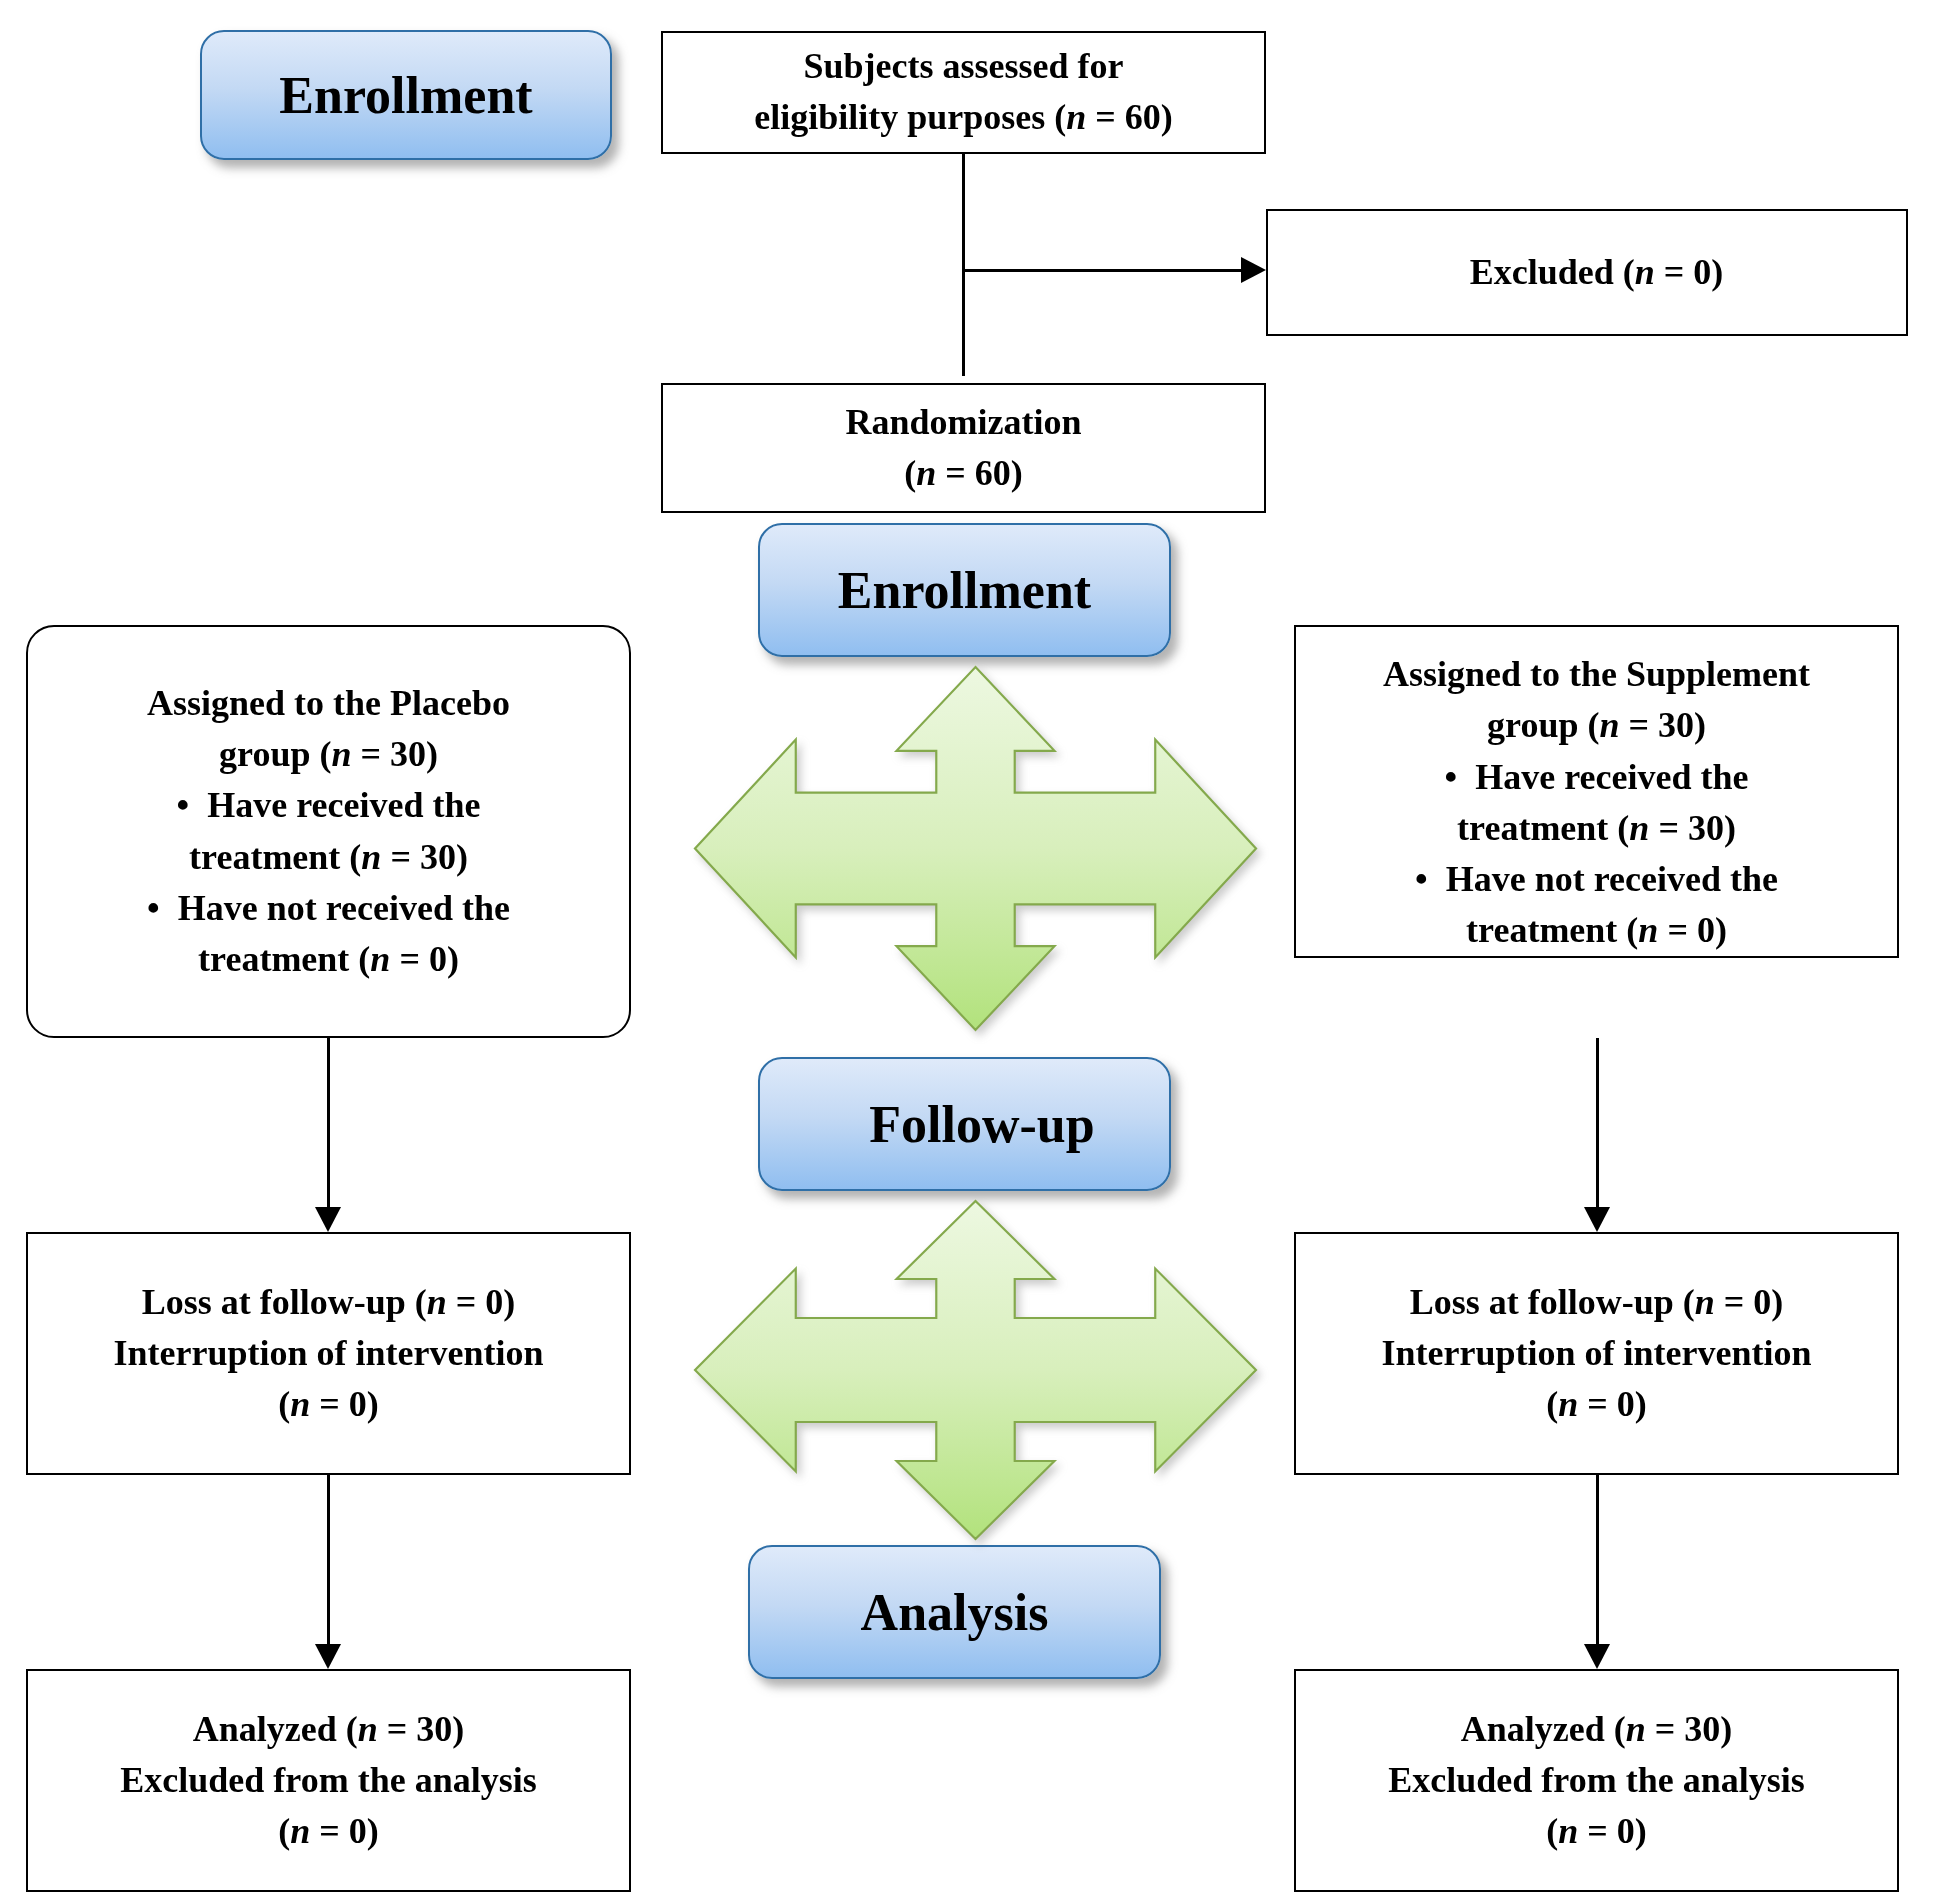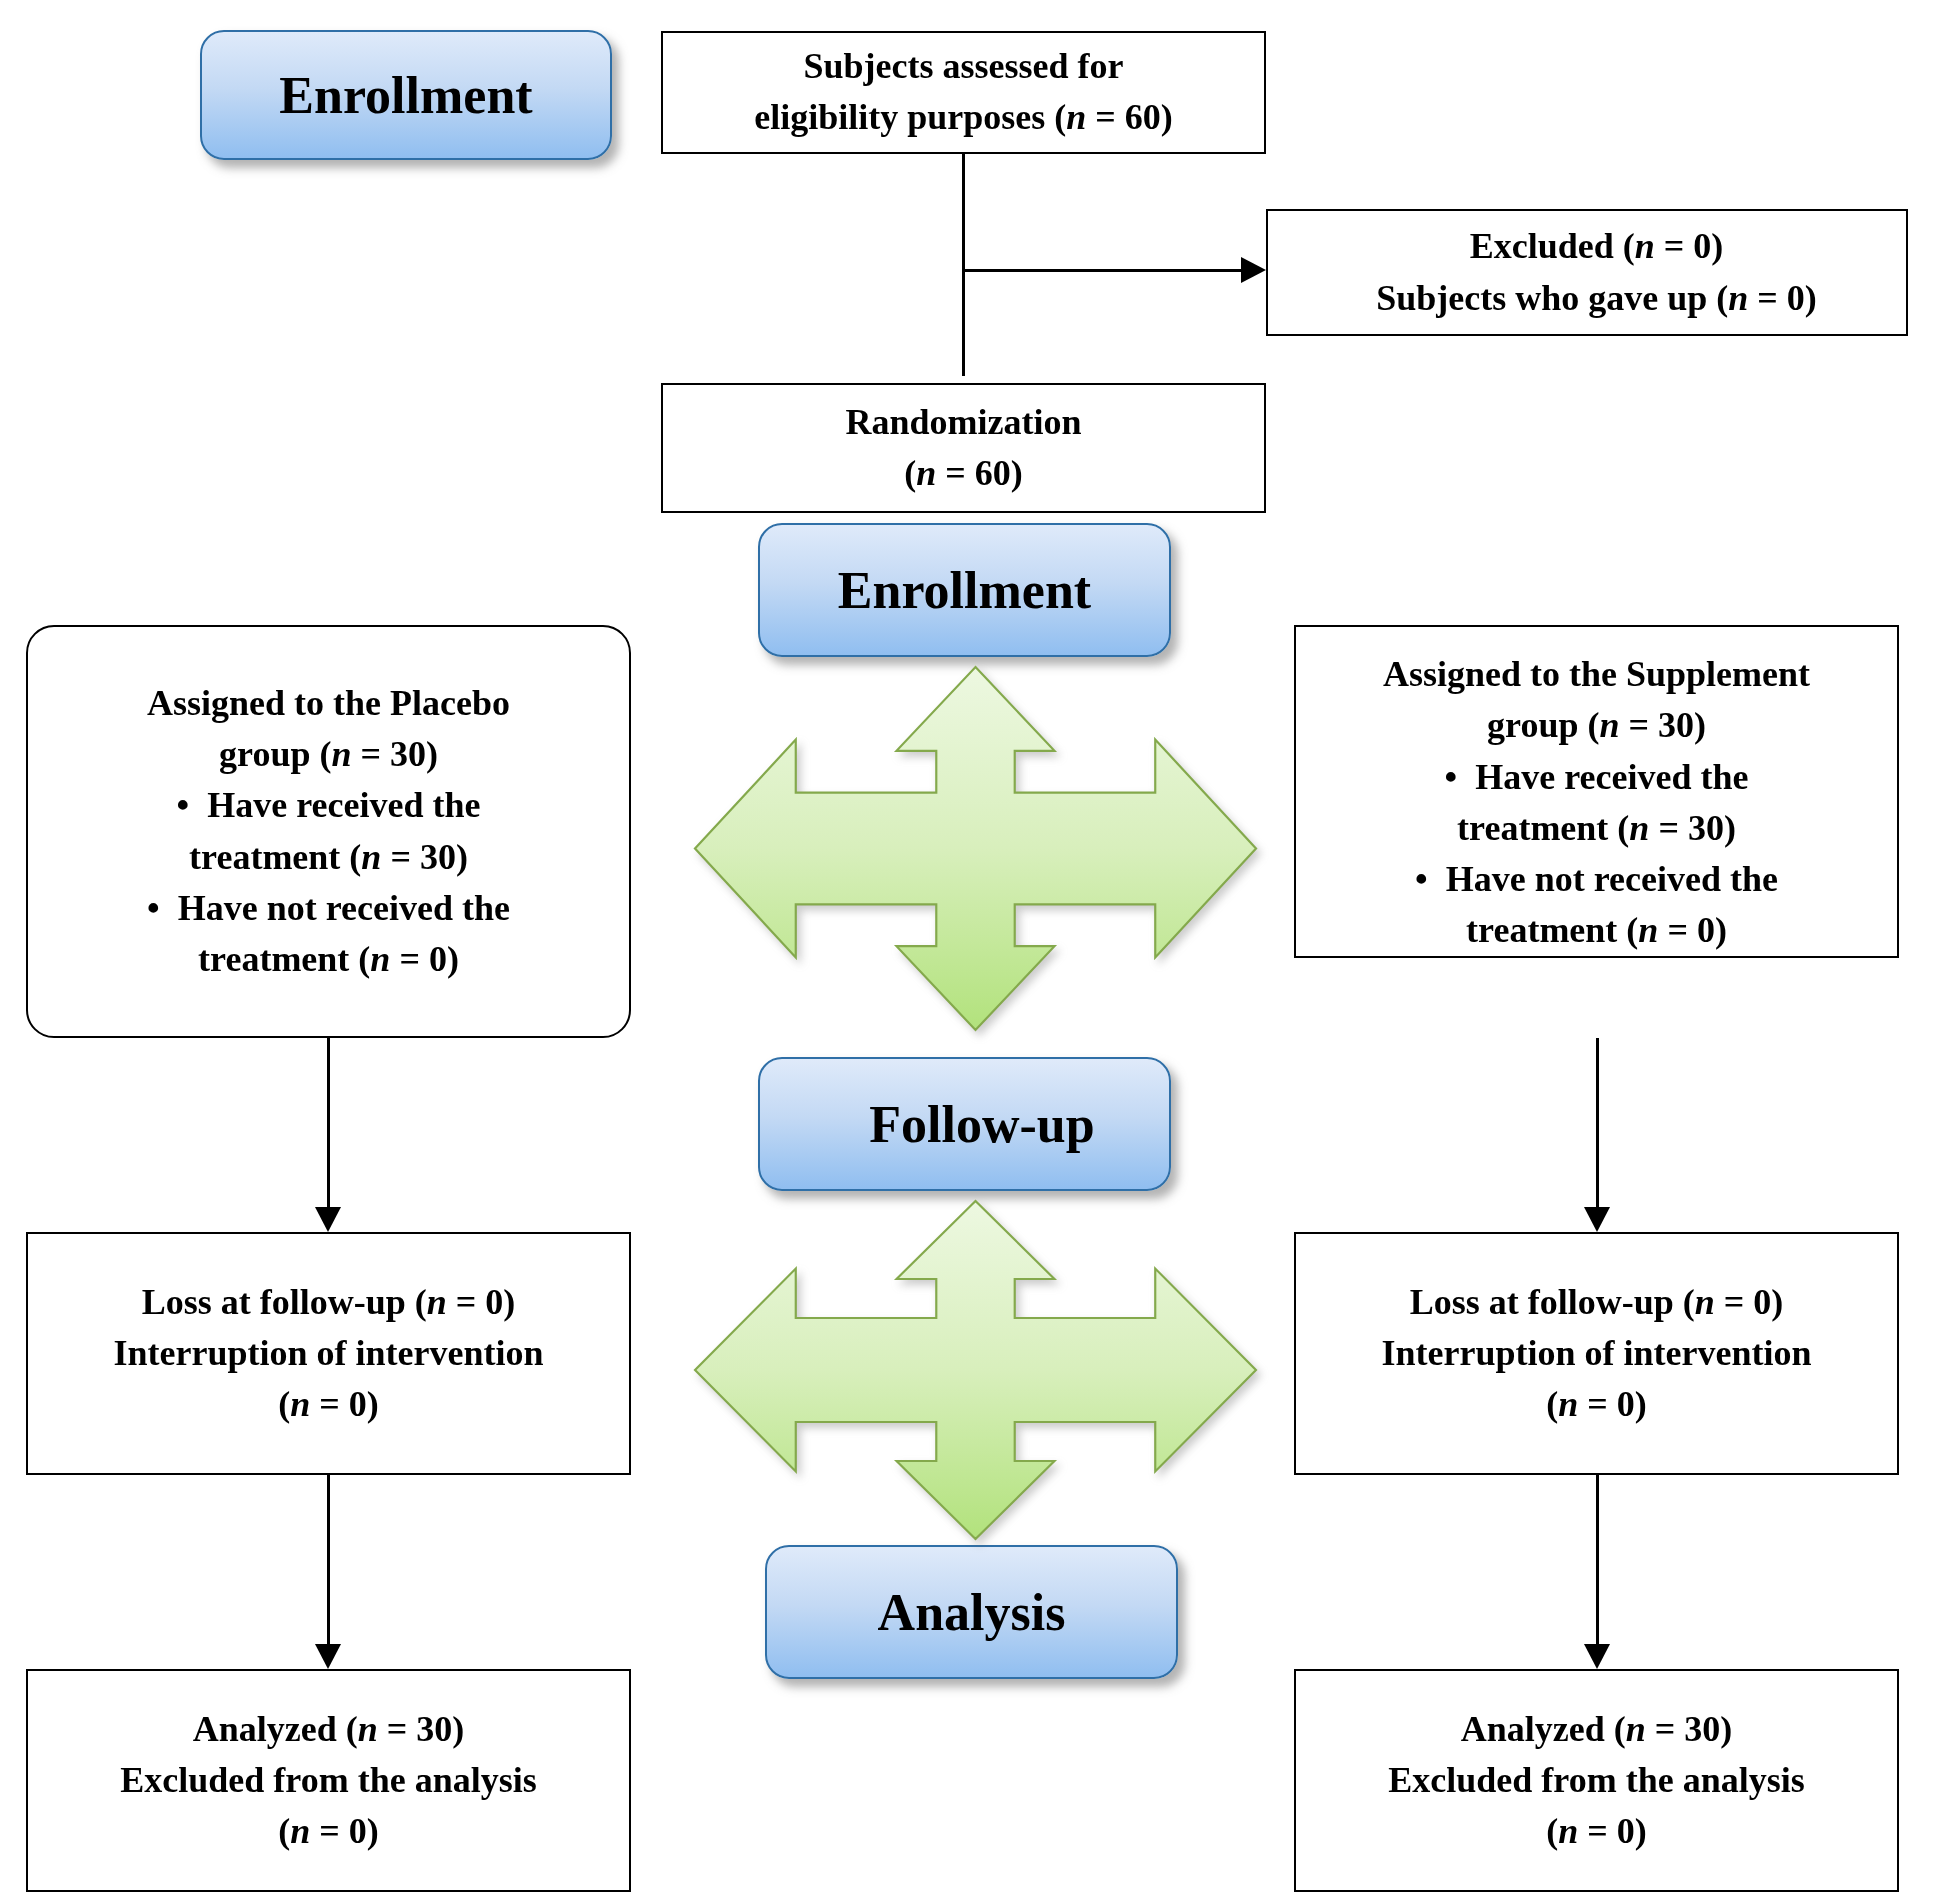--- a/index.html
+++ b/index.html
@@ -80,32 +80,31 @@
 
   <div class="stage" style="left:200px; top:30px; width:412px; height:130px;">
     <span>Enrollment</span>
   </div>
   <div class="stage" style="left:758px; top:523px; width:413px; height:134px;">
     <span>Enrollment</span>
   </div>
   <div class="stage" style="left:758px; top:1057px; width:413px; height:134px;padding-left:35px;">
     <span>Follow-up</span>
   </div>
-  <div class="stage" style="left:765px; top:1545px; width:413px; height:134px;">
+  <div class="stage" style="left:748px; top:1545px; width:413px; height:134px;">
     <span>Analysis</span>
   </div>
 
   <div class="wbox" style="left:661px; top:30.5px; width:605px; height:123px;">
       <div class="line">Subjects assessed for</div>
       <div class="line">eligibility purposes (<i>n</i> = 60)</div>
     </div>
 
   <div class="wbox" style="left:1266px; top:209px; width:642px; height:127px;padding-left:19px;">
       <div class="line">Excluded (<i>n</i> = 0)</div>
-      <div class="line">Subjects who gave up (<i>n</i> = 0)</div>
     </div>
 
   <div class="wbox" style="left:661px; top:375px; width:605px; height:130px;margin-top:8px;">
       <div class="line">Randomization</div>
       <div class="line">(<i>n</i> = 60)</div>
     </div>
 
   <div class="wbox" style="left:26px; top:625px; width:605px; height:413px;border-radius:28px;">
       <div class="line">Assigned to the Placebo</div>
       <div class="line">group (<i>n</i> = 30)</div>

